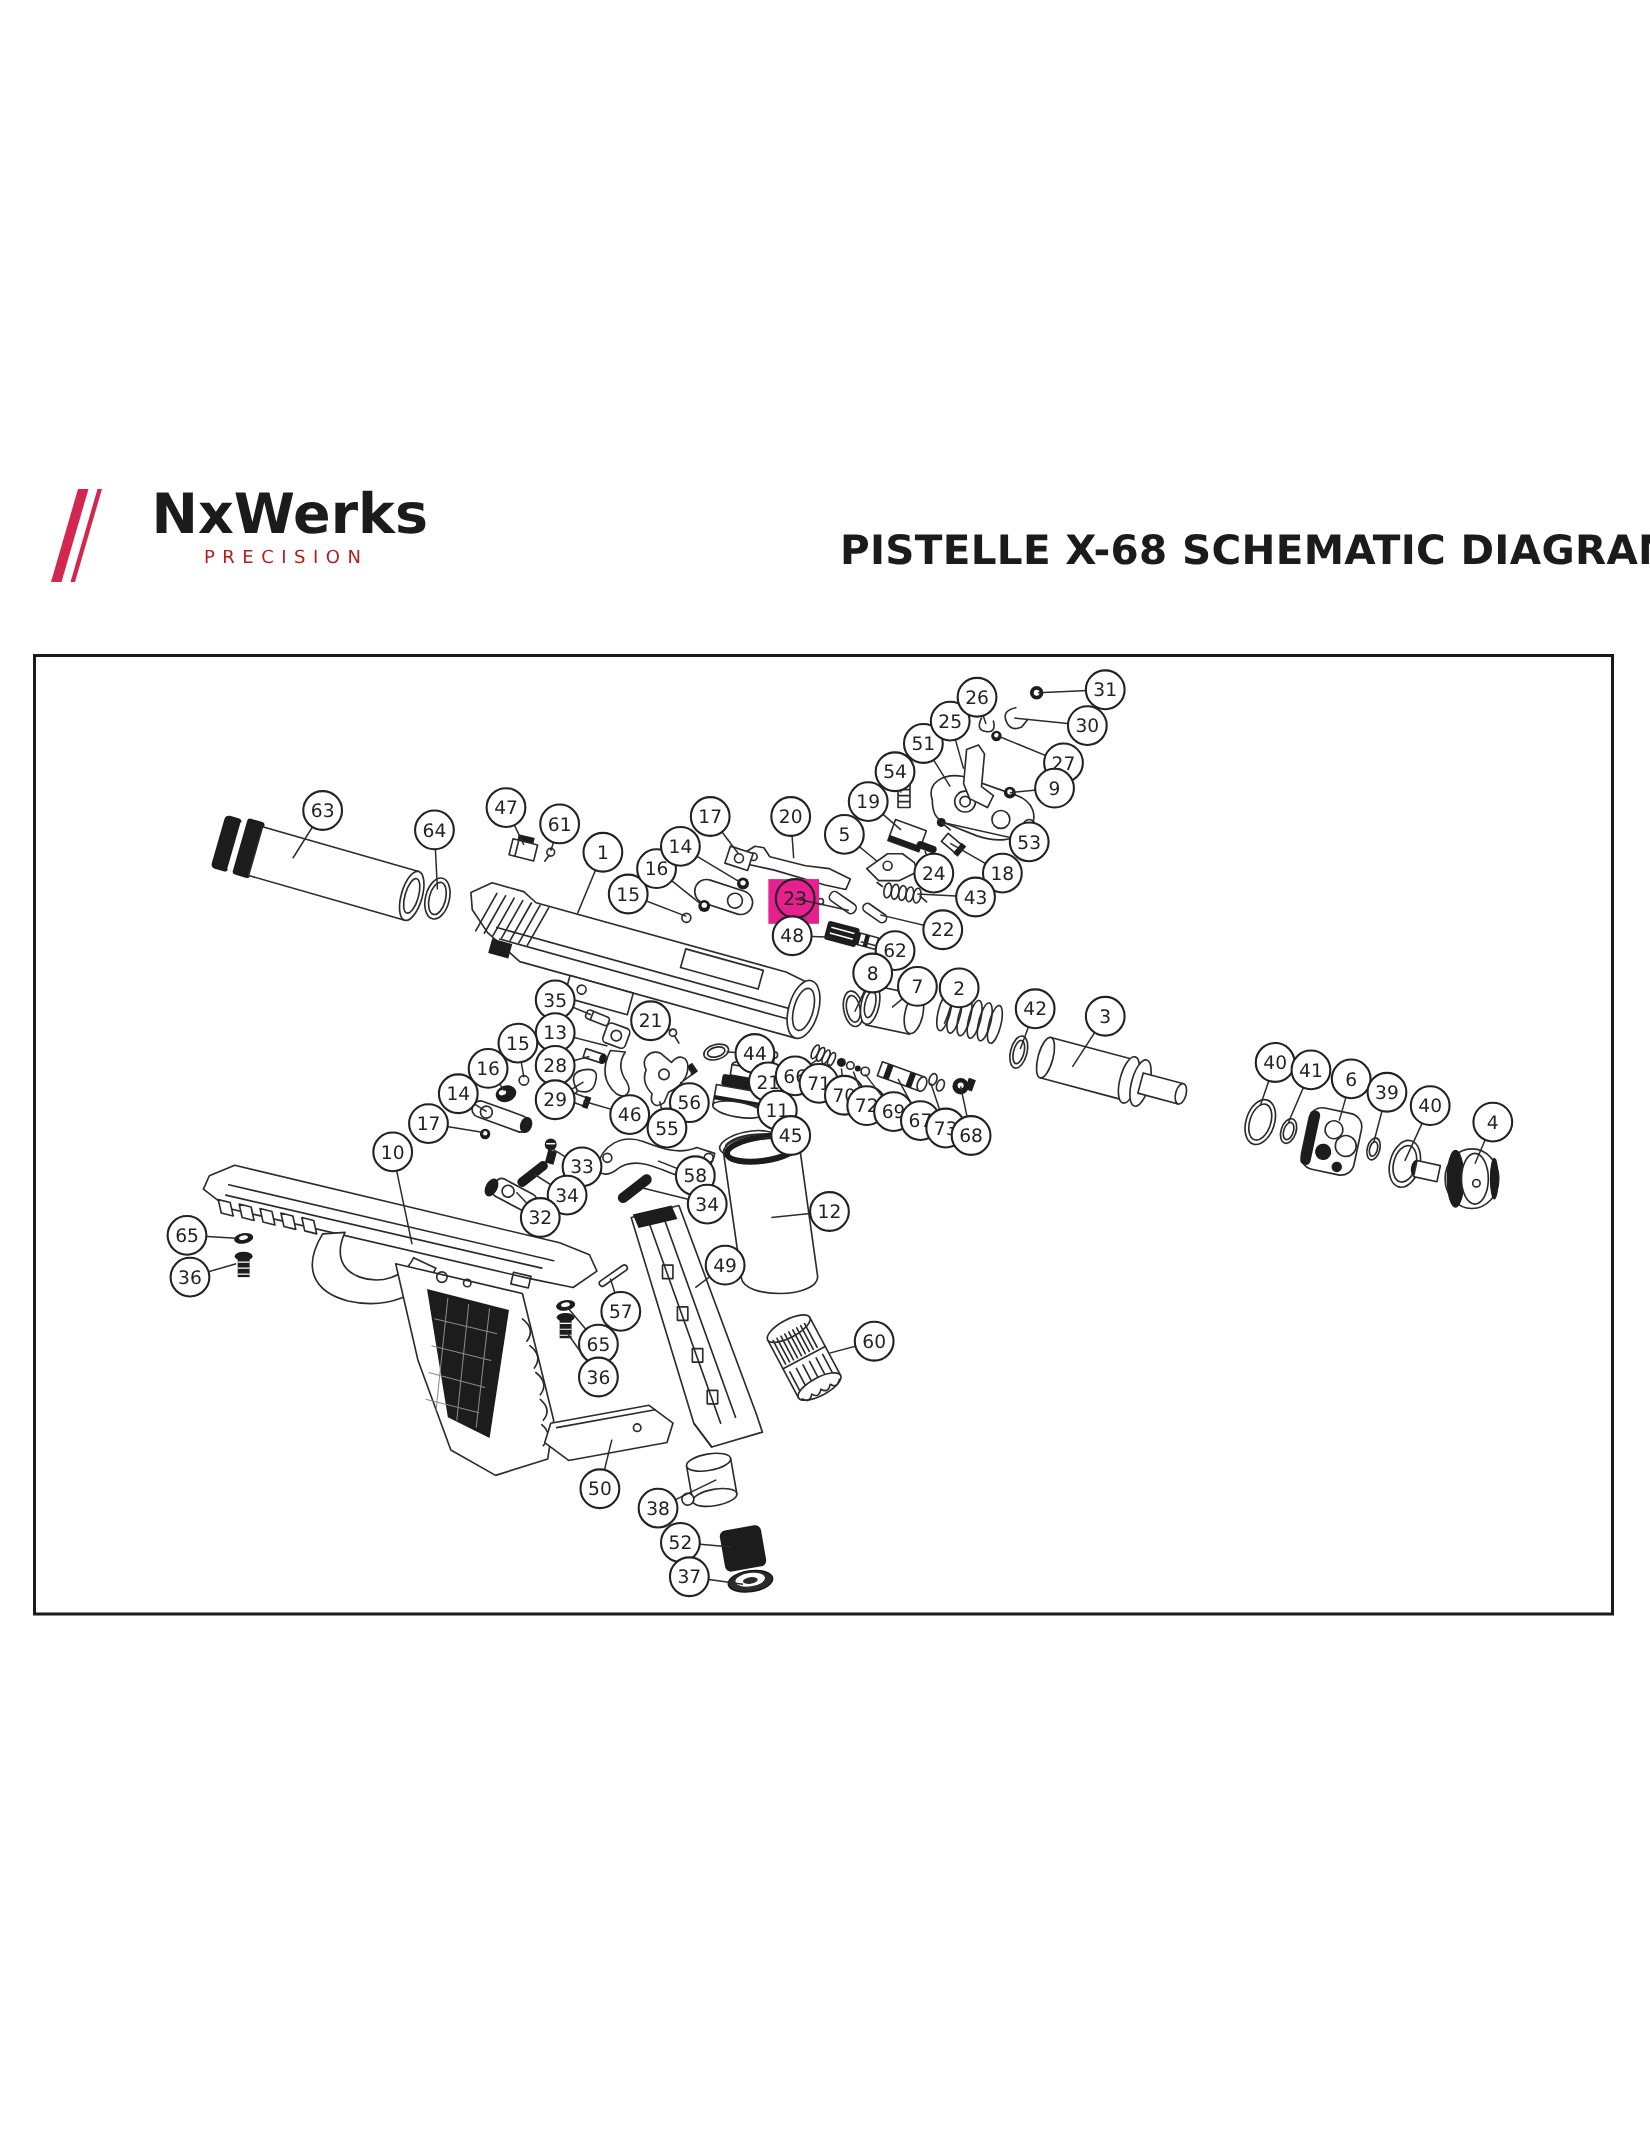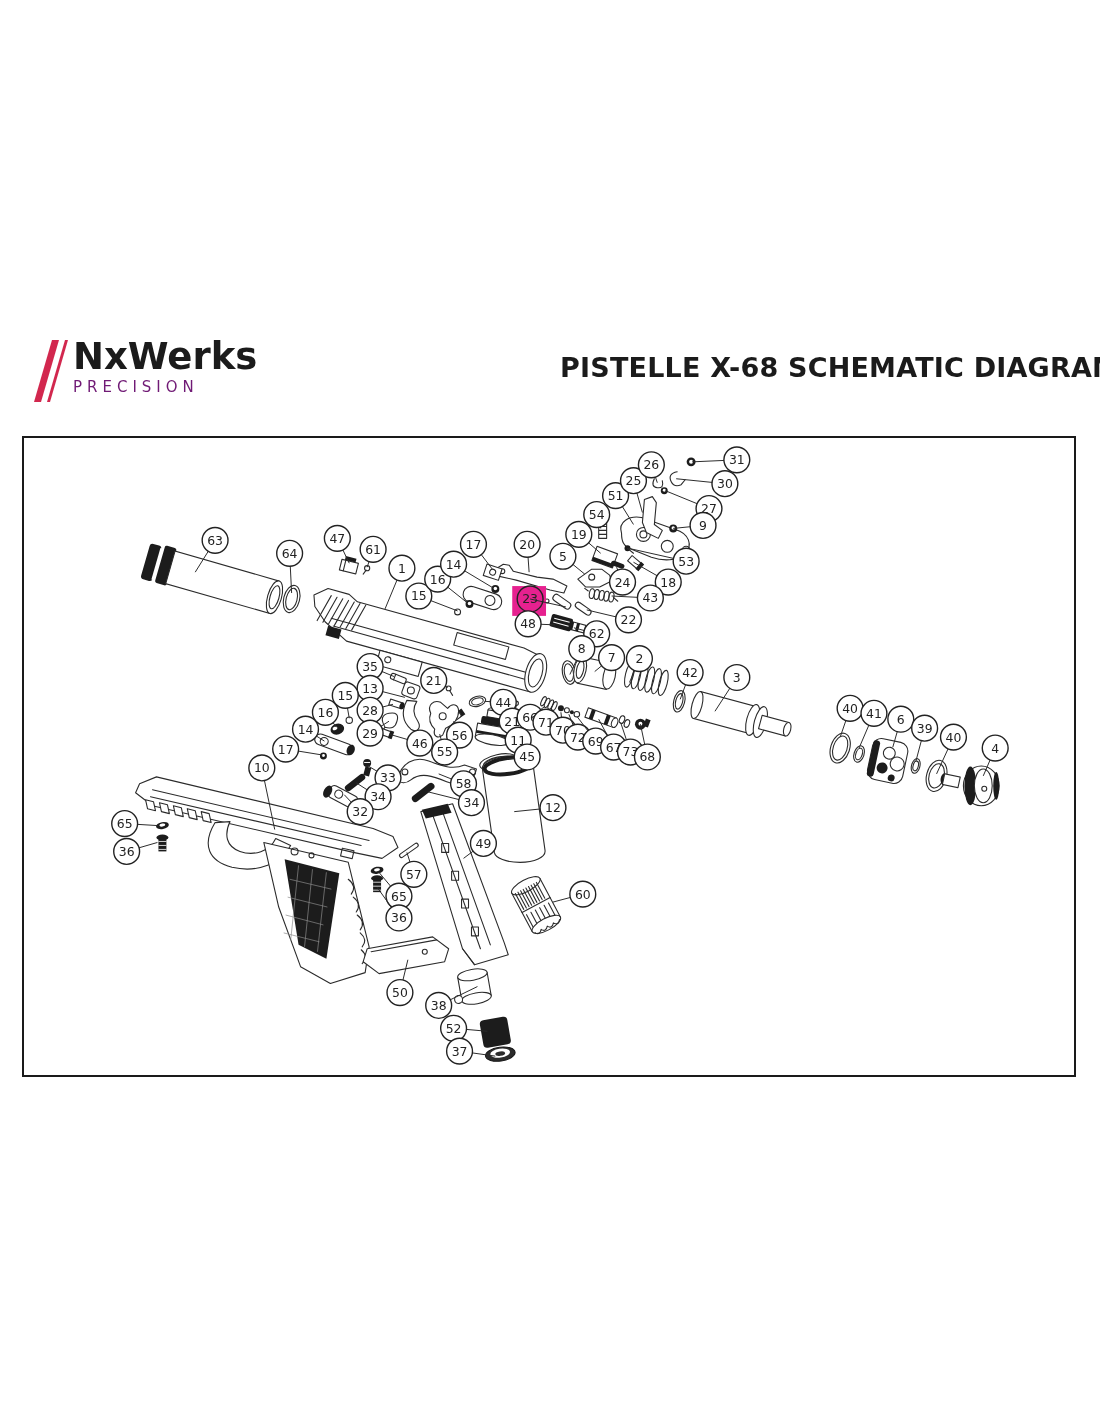--- a/index.html
+++ b/index.html
@@ -1,21 +1,21 @@
 <!DOCTYPE html>
 <html><head>
 <meta charset="utf-8">
 <style>
   html,body{margin:0;padding:0;}
   body{width:1100px;height:1422px;position:relative;background:#ffffff;
        font-family:"DejaVu Sans",sans-serif;overflow:hidden;}
-  .logo{position:absolute;left:30px;top:338px;display:flex;align-items:flex-start;}
+  .logo{position:absolute;left:30px;top:324px;display:flex;align-items:flex-start;gap:28px;}
   .logo .slashes{margin-right:5px;margin-top:2px;}
   .brand{font-size:37px;font-weight:800;color:#1b1b1b;line-height:1.0;letter-spacing:0;}
-  .precision{font-size:15px;font-weight:400;color:#701a75;letter-spacing:5px;margin-top:3px;}
+  .precision{font-size:12px;font-weight:400;color:#b91c1c;letter-spacing:5px;margin-top:3px;margin-left:35px;}
   .title{position:absolute;left:560px;top:352px;width:520px;text-align:center;
          font-size:27px;font-weight:700;color:#1b1b1b;letter-spacing:0.2px;white-space:nowrap;}
   .diagram{position:absolute;left:22px;top:436px;width:1054px;height:641px;
            border:2px solid #1a1a1a;box-sizing:border-box;background:#fff;}
   .diagram svg{display:block;width:100%;height:100%;}
   
   .s{stroke:#2b2b2b;stroke-width:1.1;fill:none;stroke-linecap:round;stroke-linejoin:round;}
   .w{stroke:#2b2b2b;stroke-width:1.1;fill:#ffffff;stroke-linejoin:round;}
   .k{fill:#1c1c1c;stroke:none;}
   .kw{fill:#ffffff;stroke:none;}

